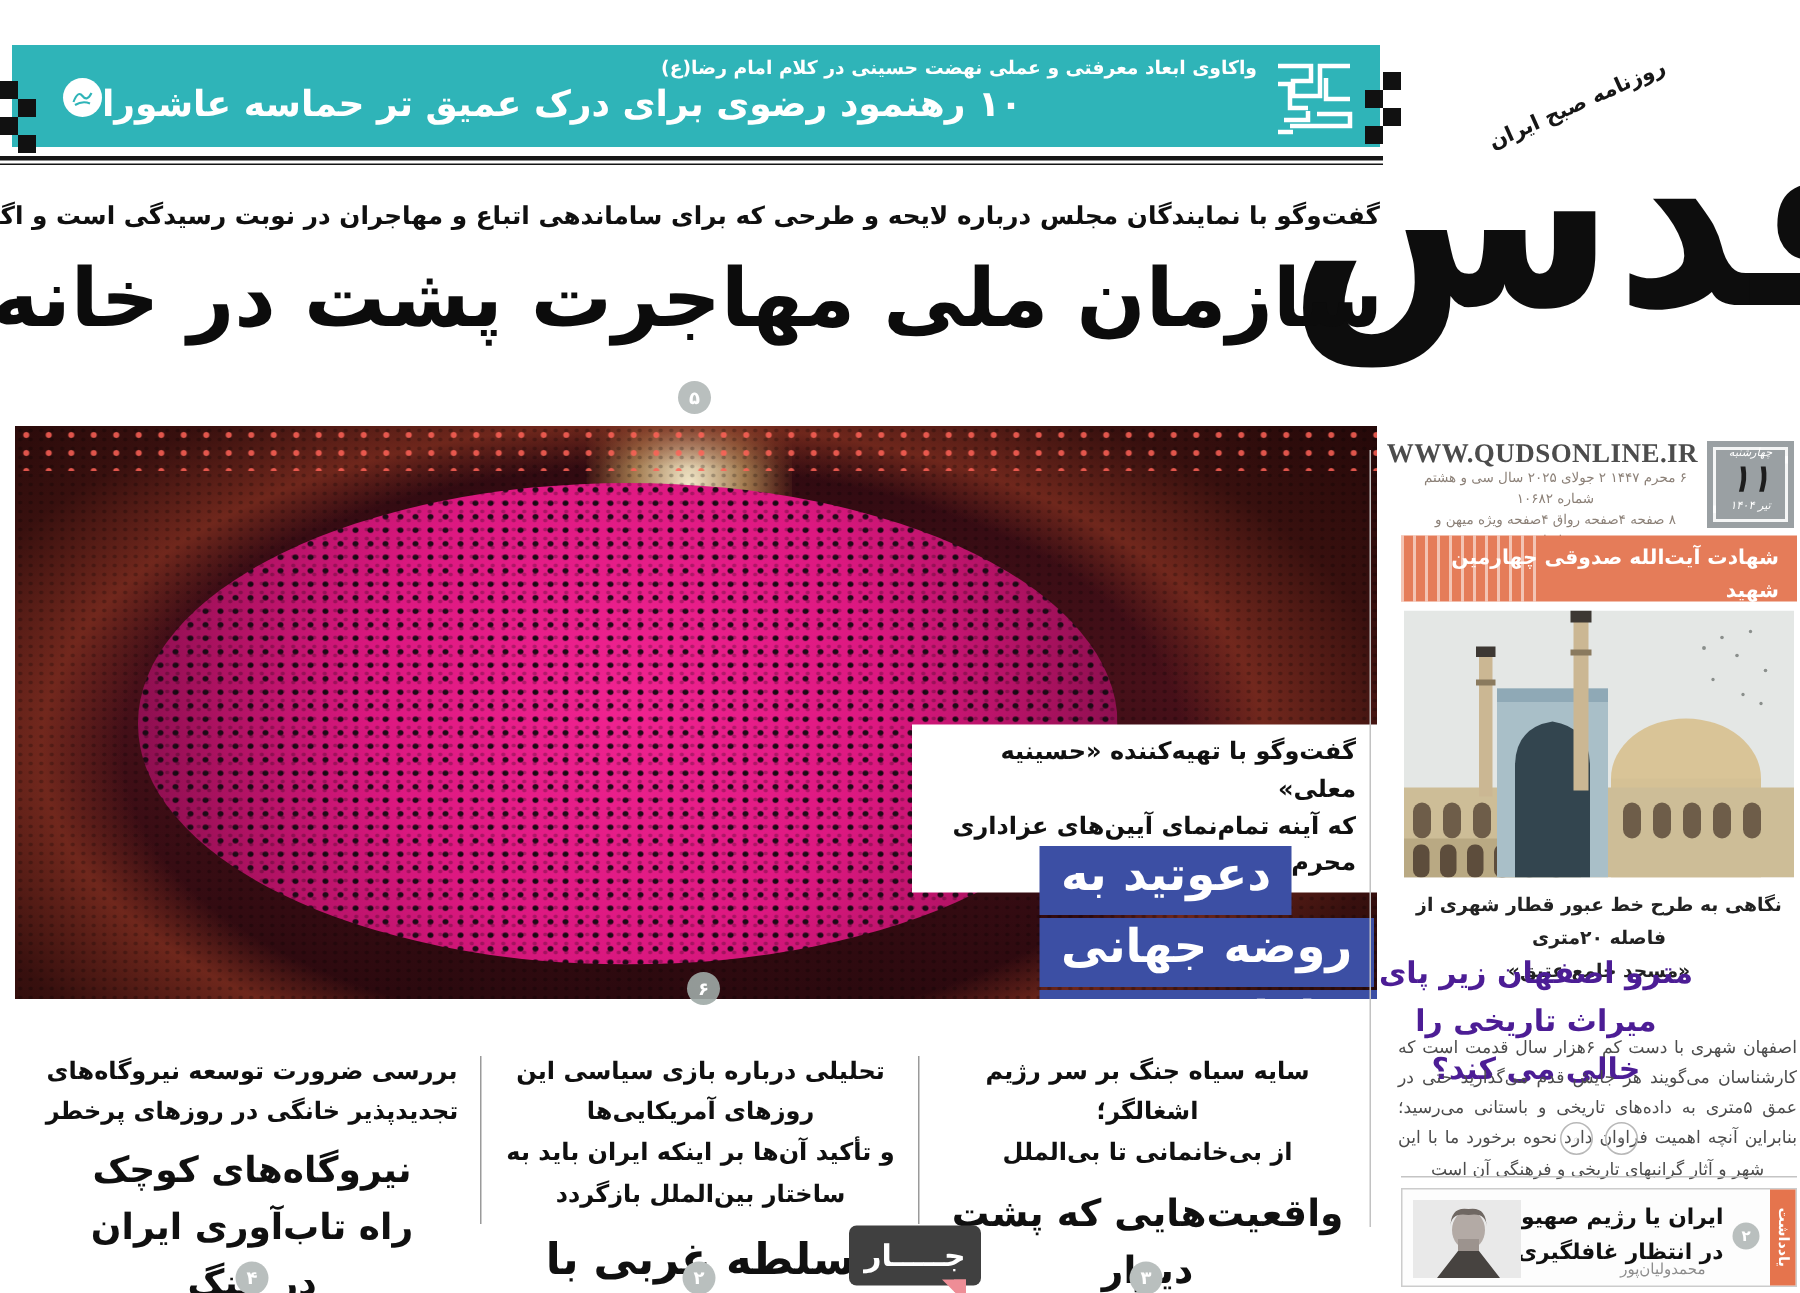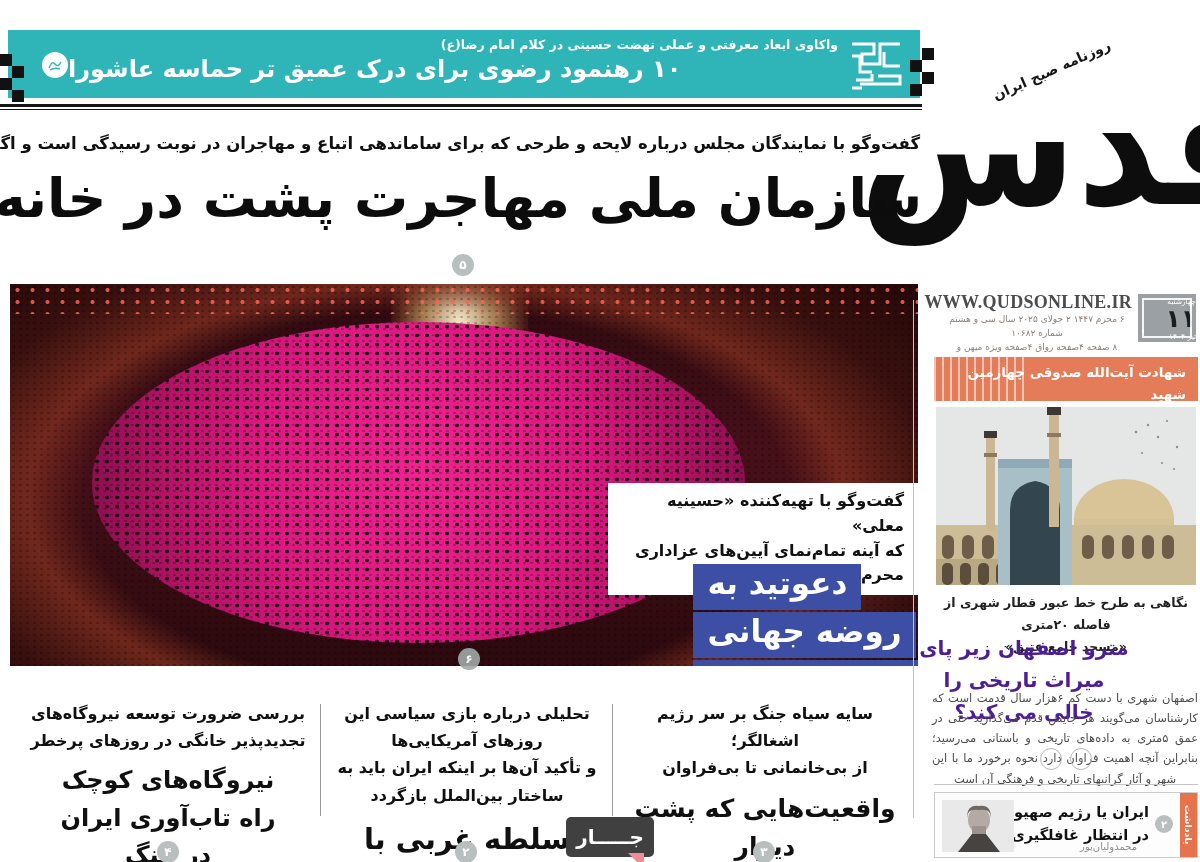--- a/index.html
+++ b/index.html
@@ -87,22 +87,22 @@
                    font-size:158px; font-weight:bold; color:#0d0d0d; line-height:1;
                    transform:scaleY(1.08); }
   .masthead-tagline { position:absolute; left:58px; top:62px; transform:rotate(-24deg);
                       font-size:14px; font-weight:bold; color:#161616; white-space:nowrap; }
   .info-block { position:absolute; left:942px; top:292px; width:190px; text-align:center; }
   .site { font-weight:bold; font-size:18px; color:#4c4c4c; letter-spacing:.3px;
           font-family:Liberation Serif, serif; }
   .iline { font-size:9px; color:#8c8178; line-height:1.55; }
   .iline-price { border-top:1px solid #cfcfcf; border-bottom:1px solid #cfcfcf; margin-top:2px;
                  padding:1px 0; color:#b3a99f; }
-  .date-box { position:absolute; left:1138px; top:294px; width:58px; height:48px; background:#9aa0a3;
-              color:#fff; text-align:right; padding-top:3px; }
+  .date-box { position:absolute; left:1138px; top:294px; width:58px; height:58px; background:#9aa0a3;
+              color:#fff; text-align:center; padding-top:3px;font-style:italic; }
   .date-box::before { content:""; position:absolute; inset:4px; border:2px solid rgba(255,255,255,.9);
               clip-path:polygon(0 0,100% 0,100% 22%,88% 22%,88% 12%,12% 12%,12% 88%,0 88%); }
   .date-box::after { content:""; position:absolute; inset:4px; border:2px solid rgba(255,255,255,.9);
               clip-path:polygon(100% 100%,0 100%,0 78%,12% 78%,12% 88%,88% 88%,88% 12%,100% 12%); }
   .d-weekday { font-size:7.5px; }
   .d-day { font-size:25px; font-weight:900; color:#1d1d1d; line-height:1.05; }
   .d-month { font-size:7.5px; }
 
   .orange-banner { position:absolute; left:934px; top:357px; width:264px; height:44px; background:#e57c59;
                    color:#fff; font-size:13.5px; font-weight:bold; text-align:right;
@@ -209,21 +209,21 @@
       </div>
     </div>
   </div>
   <div class="circle-num" style="left:458px; top:648px; background:rgba(158,170,166,.9);">۶</div>
 
   <div class="vrule"></div>
 
   <div class="art art-right">
     <div class="kicker">
       <div>سایه سیاه جنگ بر سر رژیم اشغالگر؛</div>
-      <div>از بی‌خانمانی تا بی‌فراوان</div>
+      <div>از بی‌خانمانی تا بی‌الملل</div>
     </div>
     <div class="head">
       <div>واقعیت‌هایی که پشت دیوار</div>
 
     </div>
   </div>
   <div class="circle-num" style="left:753px; top:841px;">۳</div>
 
   <div class="art art-mid">
     <div class="kicker">

